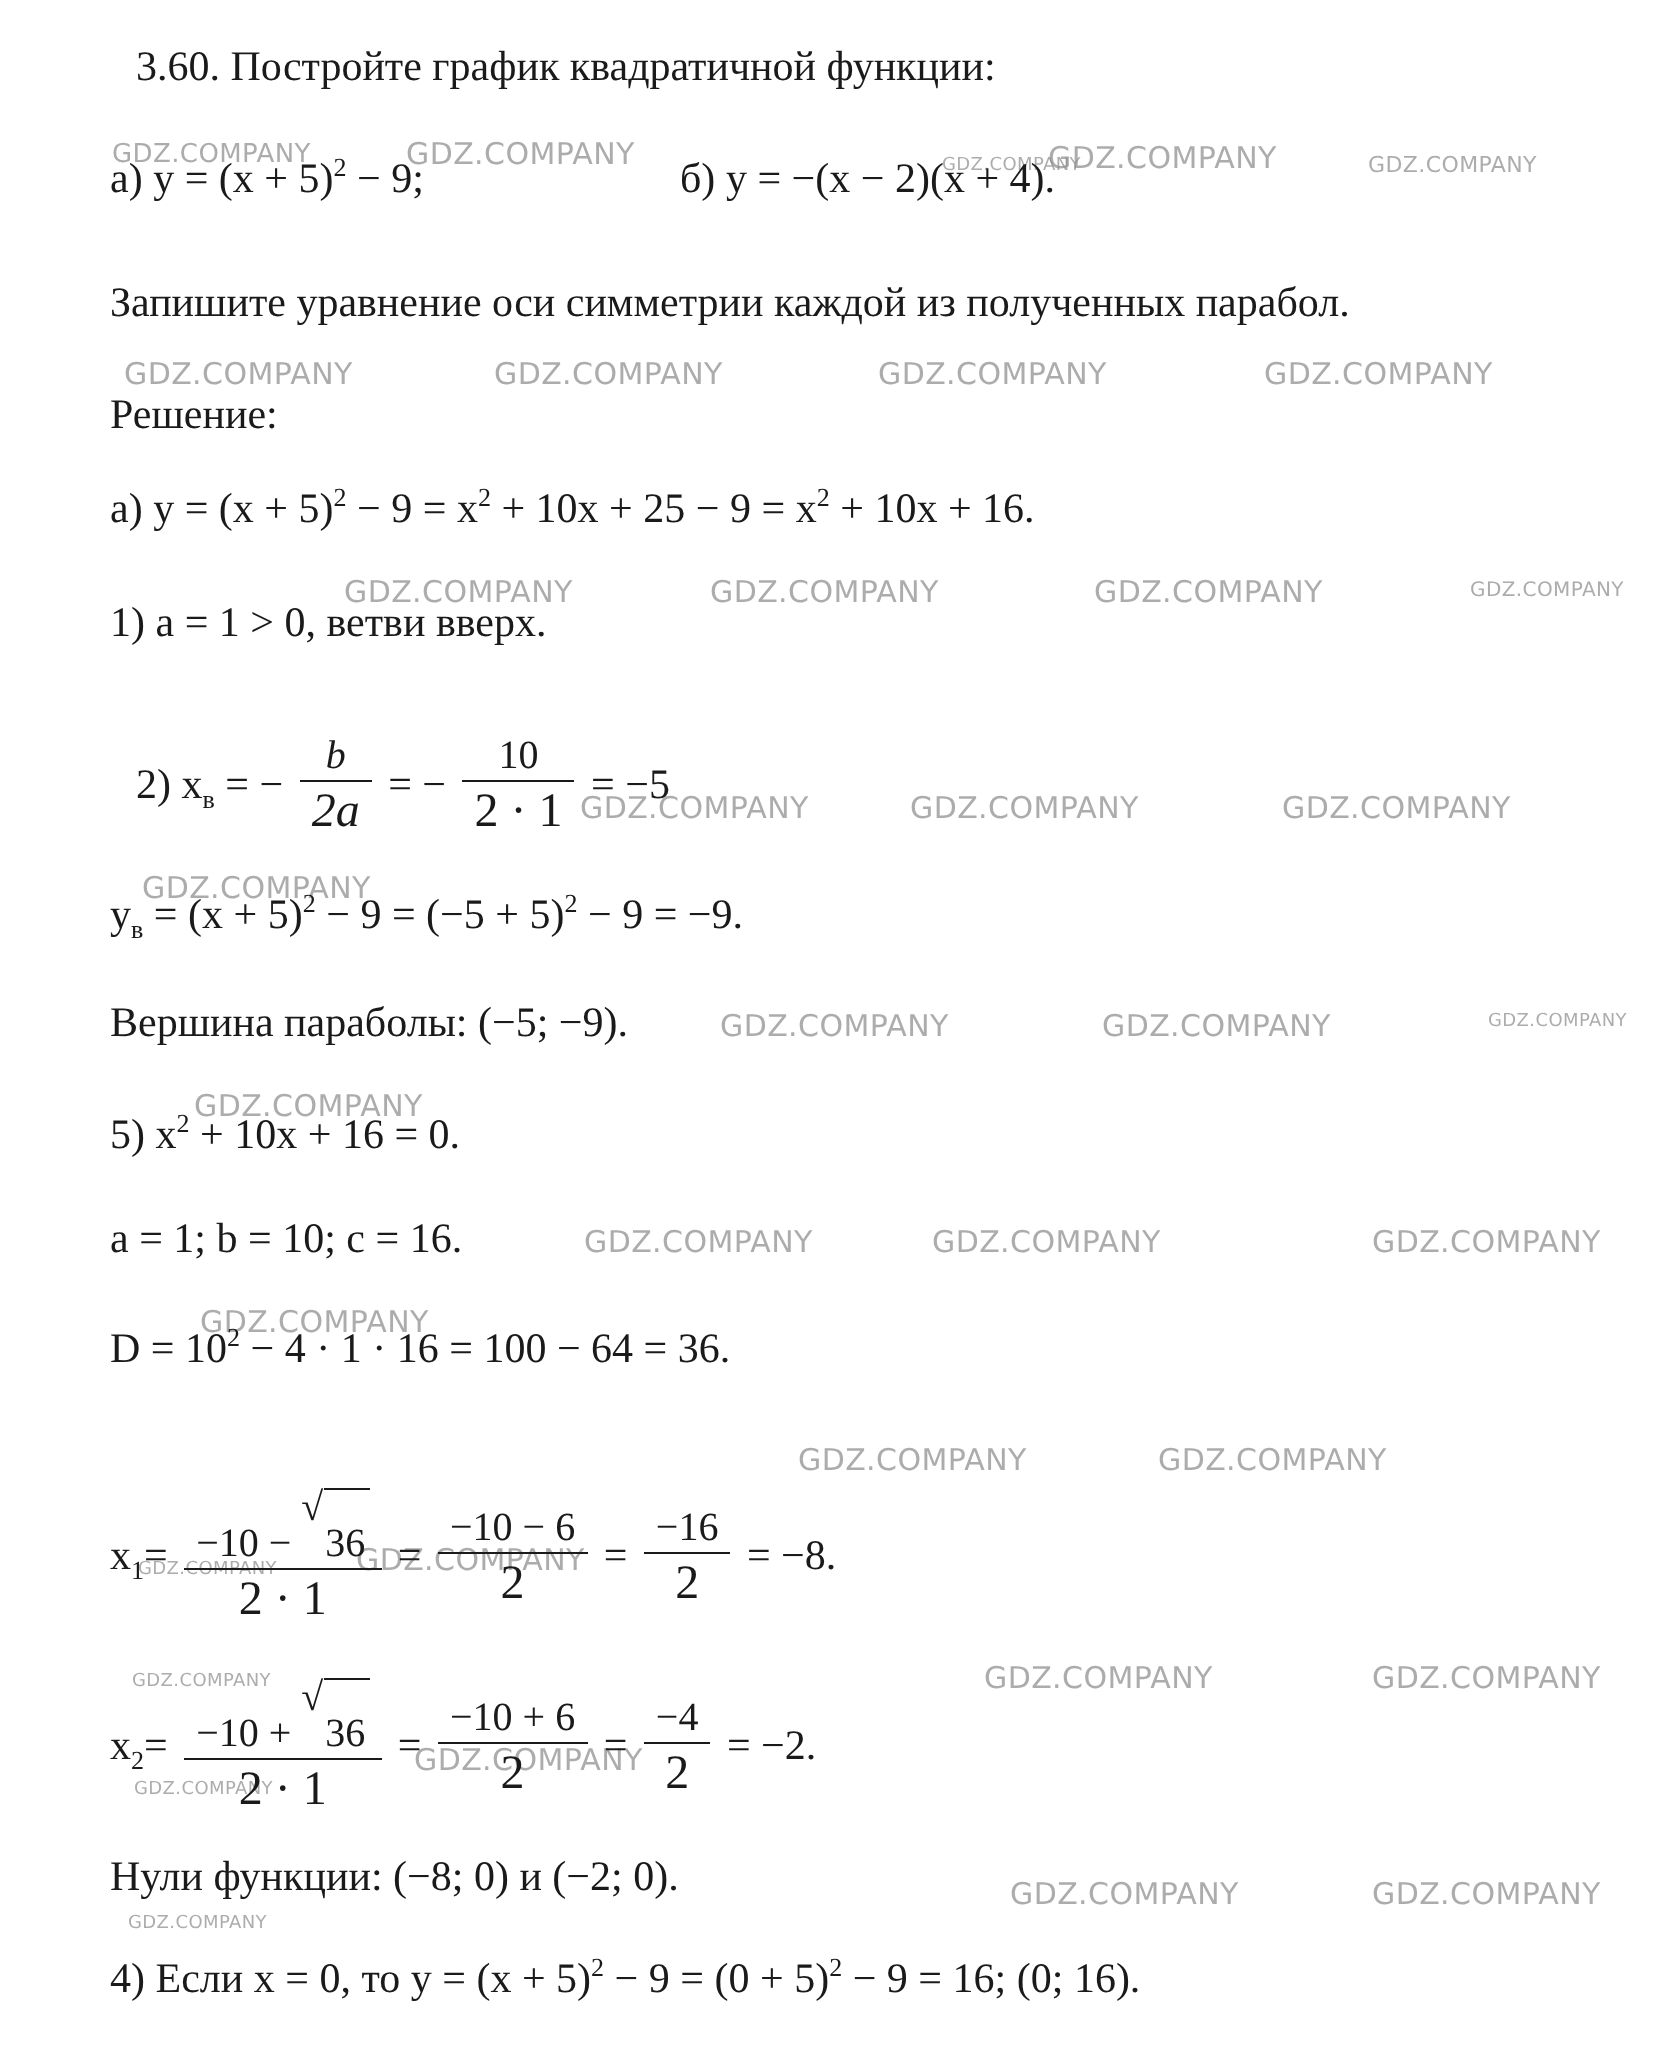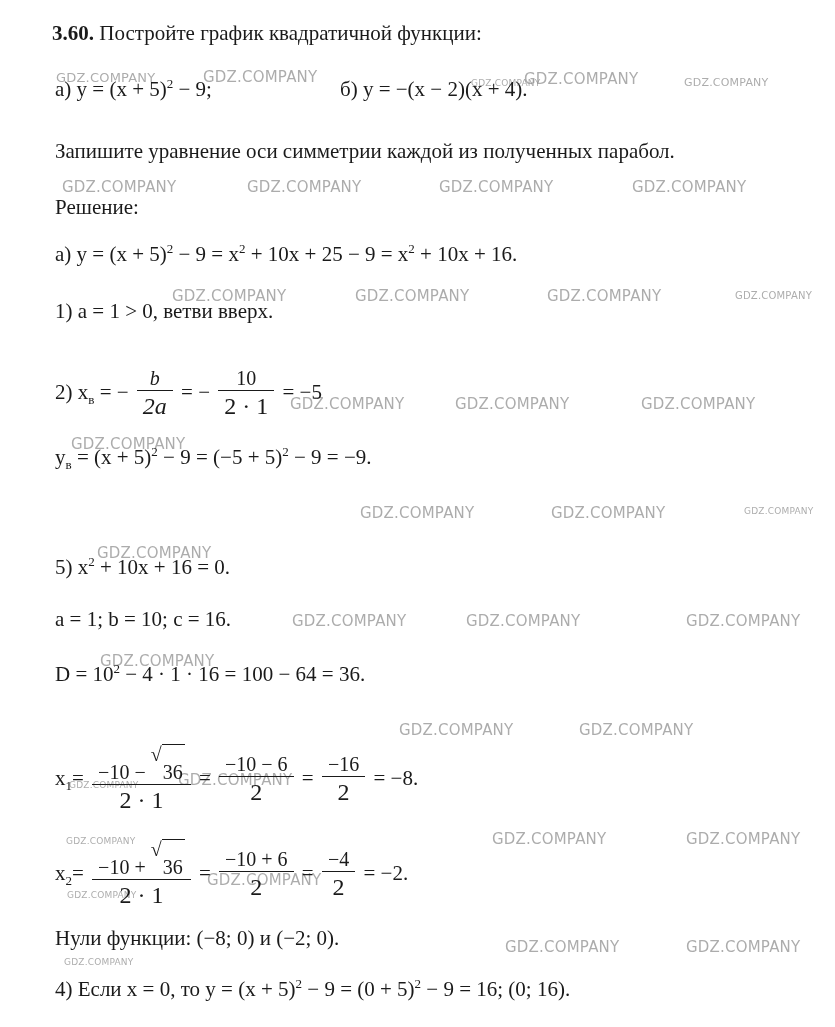--- a/index.html
+++ b/index.html
@@ -21,21 +21,22 @@
     height: 1027px;
   }
   .line {
     position: absolute;
     white-space: nowrap;
     font-family: "Liberation Serif", serif;
     font-size: 21px;
     line-height: 1.1;
   }
   .task-num {
-    font-weight: bold;
+    font-weight: normal;
+    margin-left: 16px;
   }
   .underline {
   }
   sup {
     font-size: 0.62em;
     vertical-align: super;
     line-height: 0;
   }
   sub {
     font-size: 0.62em;
@@ -160,39 +161,40 @@
   <div class="line" style="left:55px; top:196px;">
     <span class="underline">Решение</span><span>:</span>
   </div>
 
   <div class="line" style="left:55px; top:243px;">
     <span>а) y = (x + 5)</span><sup>2</sup><span> − 9 = x</span><sup>2</sup><span> + 10x + 25 − 9 = x</span><sup>2</sup><span> + 10x + 16.</span>
   </div>
 
   <div class="line" style="left:55px; top:300px;">1) a = 1 &gt; 0, ветви вверх.</div>
 
-  <div class="line" style="left:55px; top:368px;">
+  <div class="line" style="left:68px; top:368px;">
     <span>2) x</span><sub>в</sub>
     <span>= −</span>
     <span class="frac">
       <span class="num it">b</span>
       <span class="den it">2a</span>
     </span>
     <span>= −</span>
     <span class="frac">
       <span class="num">10</span>
       <span class="den">2 · 1</span>
     </span>
     <span>= −5</span>
   </div>
 
   <div class="line" style="left:55px; top:446px;">
     <span>y</span><sub>в</sub><span> = (x + 5)</span><sup>2</sup><span> − 9 = (−5 + 5)</span><sup>2</sup><span> − 9 = −9.</span>
   </div>
 
+  <div class="line" style="left:55px; top:500px;">Вершина параболы: (−5; −9).</div>
 
   <div class="line" style="left:55px; top:556px;">
     <span>5) x</span><sup>2</sup><span> + 10x + 16 = 0.</span>
   </div>
 
   <div class="line" style="left:55px; top:608px;">a = 1;   b = 10;   c = 16.</div>
 
   <div class="line" style="left:55px; top:663px;">
     <span>D = 10</span><sup>2</sup><span> − 4 · 1 · 16 = 100 − 64 = 36.</span>
   </div>

